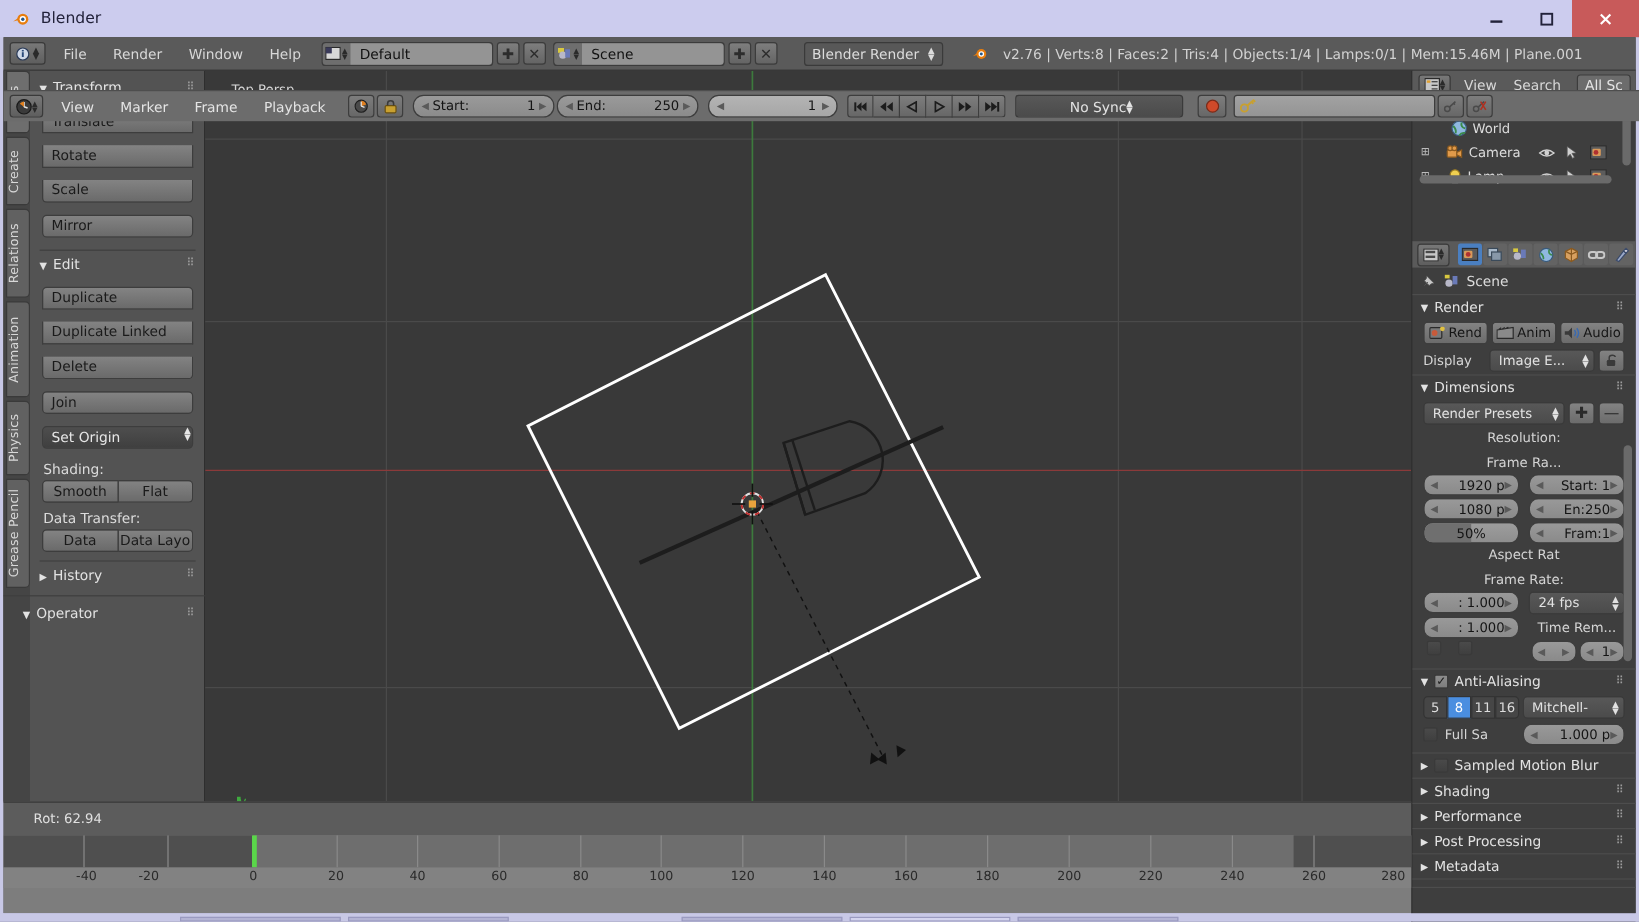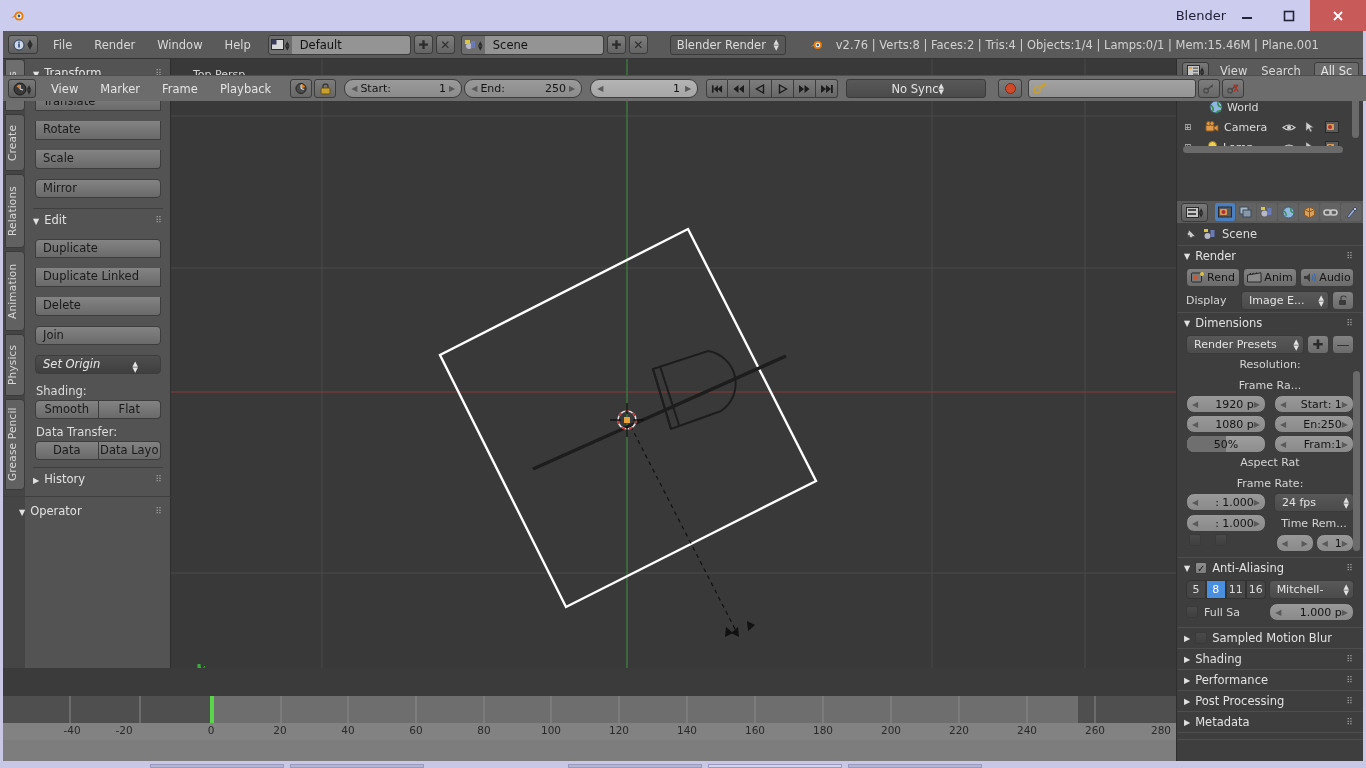--- a/index.html
+++ b/index.html
@@ -13,21 +13,21 @@
   }
   #app { position:relative; width:1366px; height:768px; }
 
   
   .titlebar{
     position:absolute; left:0; top:0; width:1366px; height:31px;
     background:#ccccee; display:flex; align-items:center;
   }
   .tb-logo{ width:34px; height:31px; display:flex; align-items:center; justify-content:center;}
   .tb-title{
-    flex:1; text-align:right; color:#22223a; font-size:13px;
+    flex:1; text-align:left; color:#22223a; font-size:13px;
     font-family:"DejaVu Sans", sans-serif;
   }
   .tb-btns{ display:flex; height:31px; }
   .tb-btn{ width:42px; height:31px; display:flex; align-items:center; justify-content:center;
            color:#22223a; font-size:13px;}
   .tb-btn.close{ background:#c85a5a; color:#fff; width:56px;}
 
   
   .blender{
     position:absolute; left:3px; top:31px; width:1360px; height:730px;
@@ -108,23 +108,22 @@
     display:block; background:linear-gradient(#838383,#6a6a6a);
     border:1px solid #3d3d3d; color:#1a1a1a; font-size:11.5px;
     height:19px; line-height:17px; padding-left:7px; margin:10px 10px;
   }
   .btn.top{ border-radius:4px 4px 0 0; }
   .btn.mid{ border-top:none; }
   .btn.bot{ border-radius:0 0 4px 4px; border-top:none;}
   .btn.single{ border-radius:4px; margin-top:4px;}
   .btn.dark{
     background:linear-gradient(#4e4e4e,#3f3f3f); color:#e6e6e6;
-    display:flex; align-items:flex-end; justify-content:space-between;
-    padding-right:22px;
-    font-style:italic;
+    display:flex; align-items:flex-start; justify-content:space-between;
+    padding-right:1px;
   }
   .lbl{ color:#dcdcdc; font-size:11.5px; margin:6px 0 2px 11px; }
   .pairrow{ display:flex; margin:0 10px; }
   .pairrow .btn{ margin:0; flex:1; text-align:center; padding-left:0; }
   .pairrow .btn:first-child{ border-radius:4px 0 0 4px; }
   .pairrow .btn:last-child{ border-radius:0 4px 4px 0; border-left:none;}
   .sep{ height:1px; background:#3f3f3f; margin:7px 8px 2px 8px;}
 
   
   .outliner{
@@ -861,20 +860,23 @@
             <span style="font-size:8px;">▶</span>
           <span>Metadata</span>
           </span>
         <span class="grip">⠿</span>
       </div>
       <div class="phdr" style="border-bottom:1px solid #4d4d4d;"></div>
 
       <div class="scroll-v" style="top:170px;height:180px;right:3px;"></div>
     </div>
 
+    <div class="opline">
+      <span>Rot: 62.94</span>
+    </div>
 
     <div class="timeline">
       <div class="tl-track">
         <svg width="1173" height="27">
           <rect x="0" y="0" width="208" height="27" fill="#4f4f4f"></rect>
           <rect x="1075" y="0" width="98" height="27" fill="#4f4f4f"></rect>
           <g stroke="#8a8a8a" stroke-width="1">
             <line x1="67" y1="0" x2="67" y2="27"></line>
             <line x1="137" y1="0" x2="137" y2="27"></line>
             <line x1="278" y1="0" x2="278" y2="27"></line>

